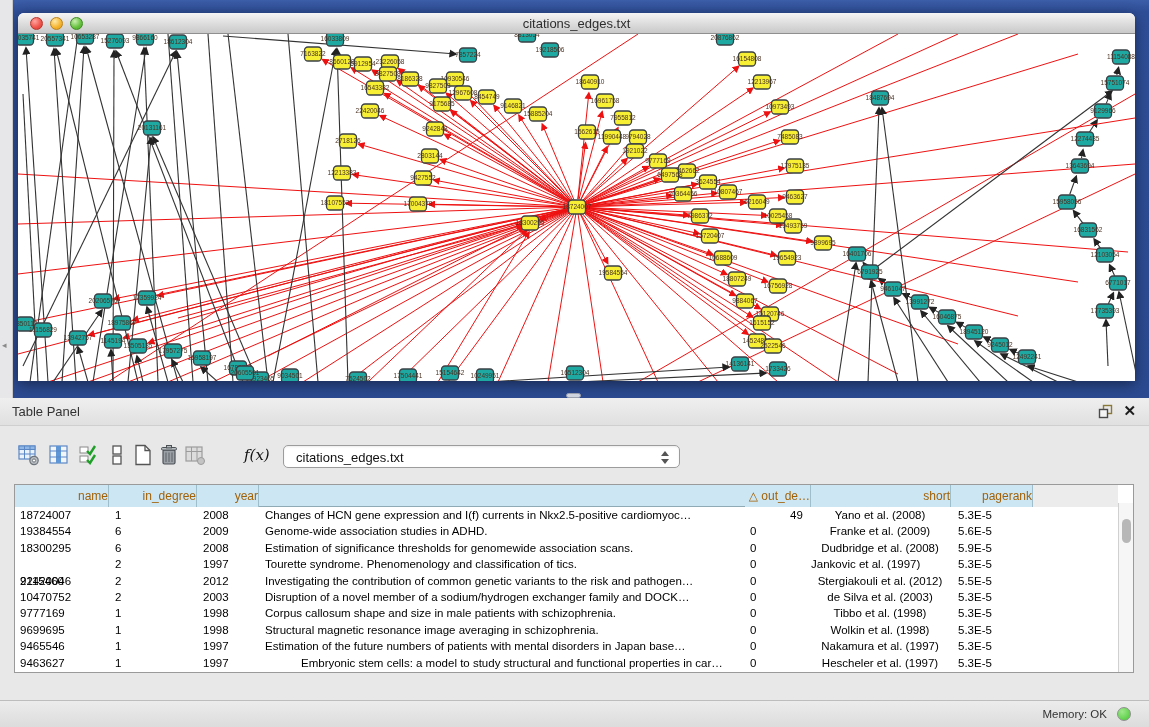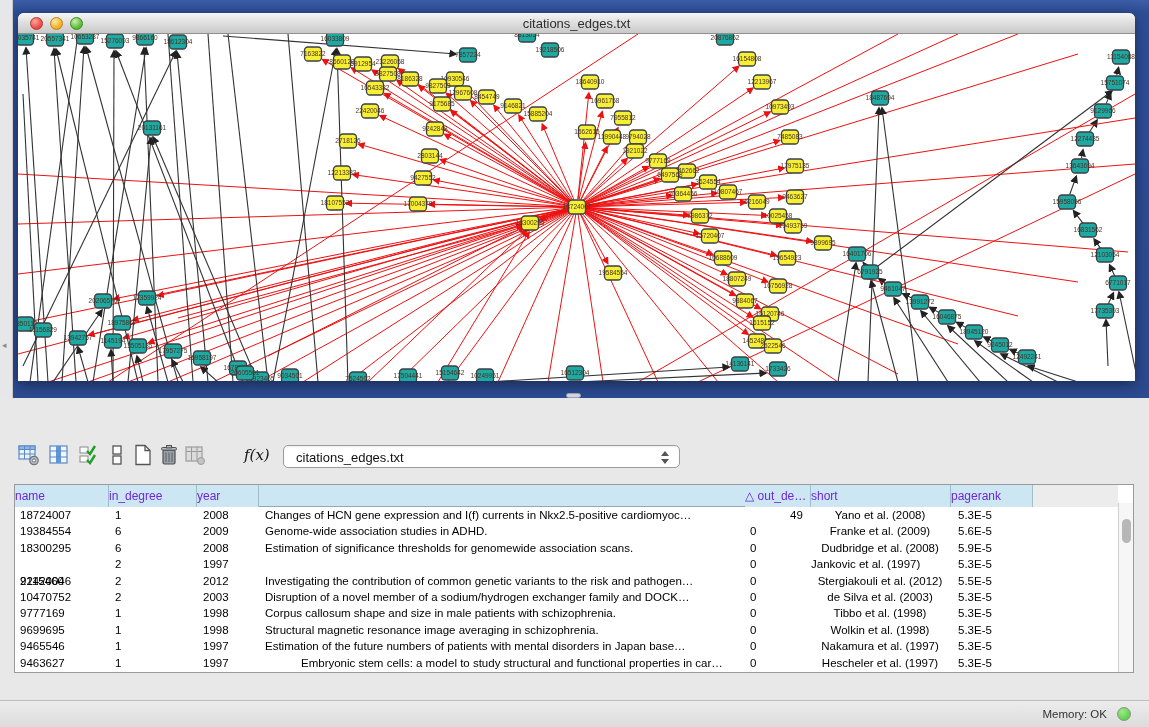--- a/index.html
+++ b/index.html
@@ -49,21 +49,21 @@
   .combo .stepper { position:absolute; right:9px; top:4px; width:9px; height:15px; }
   .combo .stepper .up { position:absolute; top:1px; left:0; width:0; height:0;
     border-left:4px solid transparent; border-right:4px solid transparent; border-bottom:5px solid #555; }
   .combo .stepper .dn { position:absolute; bottom:1px; left:0; width:0; height:0;
     border-left:4px solid transparent; border-right:4px solid transparent; border-top:5px solid #555; }
 
   .table-box { position:absolute; left:14px; top:86px; width:1120px; height:189px;
     background:#fff; border:1px solid #9a9a9a; }
   .thead { position:absolute; left:0; top:0; height:22px; width:1103px; background:#cde6f4;
     border-bottom:1px solid #8fa9b5; }
-  .th { position:absolute; top:0; height:22px; font-size:12px; color:#6d28d9; text-align:left;
+  .th { position:absolute; top:0; height:22px; font-size:12px; color:#a16207; text-align:right;
     line-height:22px; border-right:1px solid #9fbecb; background:#cde6f4; cursor:pointer;
     white-space:nowrap; overflow:hidden; }
   .th-filler { position:absolute; top:0; height:22px; background:#ececec; border-right:none; }
   .tbody { position:absolute; left:0; top:22px; width:1103px; height:165px; overflow:hidden; }
   .trow { position:absolute; left:0; width:1103px; height:16.4px; cursor:default; }
   .td { position:absolute; top:0; height:16.4px; font-size:11.5px; line-height:16.4px; color:#000;
     white-space:nowrap; overflow:hidden; }
   .vscroll { position:absolute; right:0; top:18px; width:15px; height:169px;
     background:#f6f6f6; border-left:1px solid #d0d0d0; }
   .vthumb { position:absolute; left:2.5px; top:16px; width:9px; height:24px;
@@ -721,20 +721,28 @@
           </g>
       </svg>
     </div>
   </div>
   <div class="left-strip">
     <span class="collapse-arrow">◂</span>
   </div>
   <div class="splitter-dimple"></div>
 
   <div class="table-panel">
+    <div class="panel-header">
+      <span class="panel-title">Table Panel</span>
+      <svg class="float-icon" viewBox="0 0 15 15">
+        <rect x="5.5" y="1.5" width="8" height="8" fill="none" stroke="#8a7a3a" stroke-width="1.4"></rect>
+        <rect x="1.5" y="5.5" width="8" height="8" fill="#f4f4f4" stroke="#4a4a4a" stroke-width="1.4"></rect>
+      </svg>
+      <span class="close-icon">✕</span>
+    </div>
 
     <div class="toolbar">
       <svg class="tb-icon" style="left:18px" viewBox="0 0 22 22">
         <rect x="1" y="2" width="16" height="13" fill="#eaf2fb" stroke="#5b87c5" stroke-width="1.2"></rect>
         <rect x="1" y="2" width="16" height="3.5" fill="#8fb6e4" stroke="#5b87c5" stroke-width="1"></rect>
         <line x1="6.5" y1="2" x2="6.5" y2="15" stroke="#5b87c5"></line>
         <line x1="12" y1="2" x2="12" y2="15" stroke="#5b87c5"></line>
         <line x1="1" y1="10" x2="17" y2="10" stroke="#5b87c5"></line>
         <circle cx="16" cy="16.5" r="4.2" fill="#b9bec4" stroke="#6e747b" stroke-width="1.2"></circle>
         <circle cx="16" cy="16.5" r="1.6" fill="#fff" stroke="#6e747b"></circle>
@@ -819,20 +827,21 @@
             <div class="td" style="left: 188px; width: 54px; text-align: left;">2008</div>
             <div class="td" style="left: 250px; width: 478px; text-align: left;">Estimation of significance thresholds for genomewide association scans.</div>
             <div class="td" style="left: 735px; width: 59px; text-align: left;">0</div>
             <div class="td" style="left: 796px; width: 138px; text-align: center;">Dudbridge et al. (2008)</div>
             <div class="td" style="left: 943px; width: 73px; text-align: left;">5.9E-5</div>
           </div>
           <div class="trow" style="top: 49.2px;">
             <div class="td" style="left: 5px; width: 87px; text-align: left; margin-top: 17px;">9115460</div>
             <div class="td" style="left: 100px; width: 80px; text-align: left;">2</div>
             <div class="td" style="left: 188px; width: 54px; text-align: left;">1997</div>
+            <div class="td" style="left: 250px; width: 478px; text-align: left;">Tourette syndrome. Phenomenology and classification of tics.</div>
             <div class="td" style="left: 735px; width: 59px; text-align: left;">0</div>
             <div class="td" style="left: 796px; width: 138px; text-align: left;">Jankovic et al. (1997)</div>
             <div class="td" style="left: 943px; width: 73px; text-align: left;">5.3E-5</div>
           </div>
           <div class="trow" style="top: 65.6px;">
             <div class="td" style="left: 5px; width: 87px; text-align: left;">22420046</div>
             <div class="td" style="left: 100px; width: 80px; text-align: left;">2</div>
             <div class="td" style="left: 188px; width: 54px; text-align: left;">2012</div>
             <div class="td" style="left: 250px; width: 478px; text-align: left;">Investigating the contribution of common genetic variants to the risk and pathogen…</div>
             <div class="td" style="left: 735px; width: 59px; text-align: left;">0</div>

